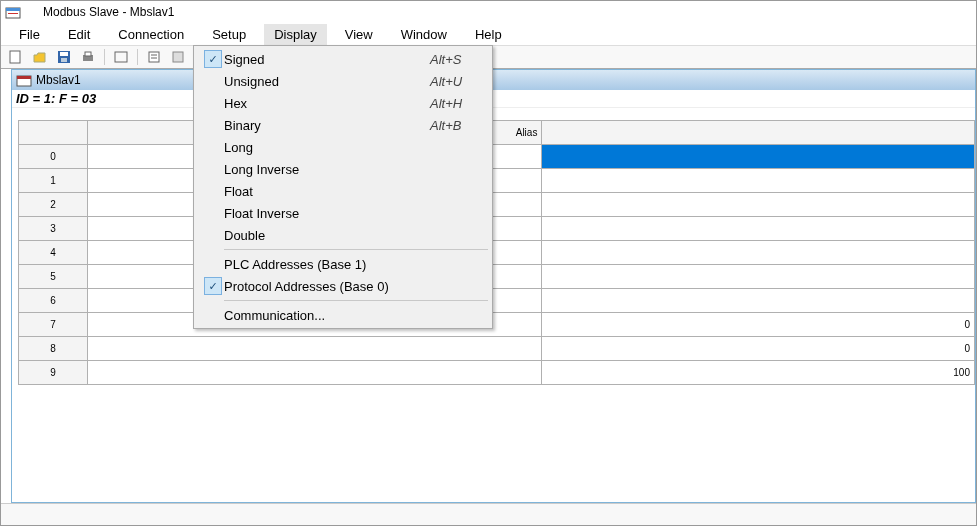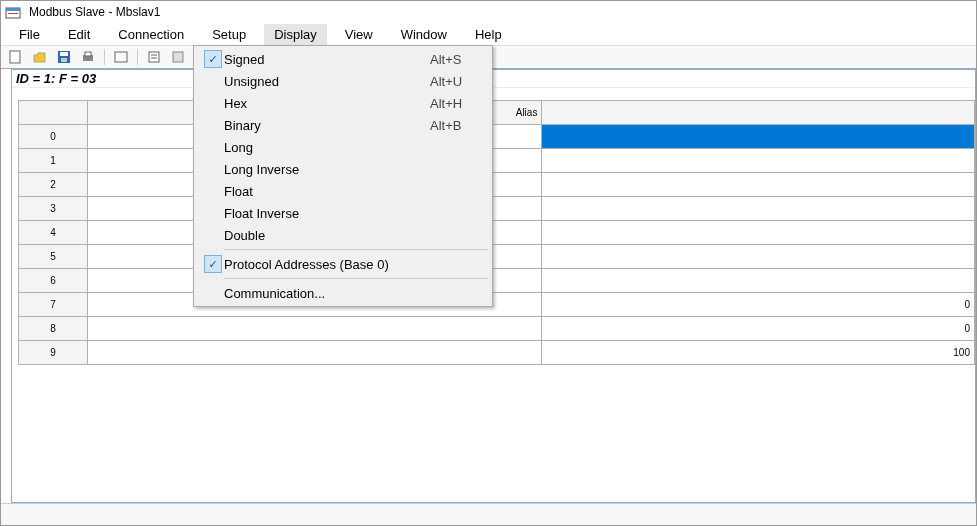--- a/index.html
+++ b/index.html
@@ -1,19 +1,19 @@
 <!DOCTYPE html>
 <html><head>
   <meta charset="utf-8">
   <style>
     * { margin: 0; padding: 0; box-sizing: border-box; font-family: "Segoe UI", Tahoma, sans-serif; }
     body { width: 977px; height: 526px; overflow: hidden; background: #fff; border: 1px solid #999; display: flex; flex-direction: column; }
 
     
-    .title-bar { height: 22px; background: #fff; display: flex; align-items: center; padding-left: 4px; font-size: 12px; gap: 8px; }
+    .title-bar { height: 22px; background: #fff; display: flex; align-items: center; padding-left: 4px; font-size: 12px; gap: 22px; }
     .app-icon { width: 16px; height: 14px; display: inline-block; }
 
     
     .menu-bar { height: 22px; display: flex; align-items: center; padding-left: 8px; font-size: 13px; gap: 8px; }
     .menu-item { padding: 3px 10px; cursor: default; }
     .menu-item.open { background: #e5e5e5; }
 
     
     .toolbar { height: 24px; background: #f8f8f8; border-top: 1px solid #ddd; border-bottom: 1px solid #aaa; display: flex; align-items: center; padding-left: 4px; gap: 2px; }
     .tb-btn { width: 22px; height: 20px; display: flex; align-items: center; justify-content: center; }
@@ -38,21 +38,21 @@
     .td-idx { width: 16px; text-align: center; background: #f4f4f4; }
     .td-alias { width: 105px; }
     .td-val { width: 100px; text-align: right; padding-right: 4px; }
     .td-val.selected { background: #0078d7; color: #fff; }
 
     
     .dropdown { position: absolute; top: 45px; left: 193px; width: 300px; background: #f0f0f0; border: 1px solid #aaa; box-shadow: 2px 2px 3px rgba(0,0,0,.25); font-size: 13px; padding: 2px; }
     .dd-item { height: 22px; display: flex; align-items: center; padding-left: 6px; }
     .dd-check { width: 22px; display: flex; align-items: center; justify-content: center; }
     .dd-label { flex: 1; }
-    .dd-shortcut { width: 60px; text-align: left; color: #444; }
+    .dd-shortcut { width: 60px; text-align: left; color: #444; font-style: italic; }
     .dd-sep { height: 1px; background: #c8c8c8; margin: 3px 2px 3px 28px; }
     .check-box { width: 18px; height: 18px; background: #cde6f7; border: 1px solid #7bb1e0; display: flex; align-items: center; justify-content: center; color: #1e4e79; font-size: 11px; }
 
     
     .status-bar { height: 22px; border-top: 1px solid #ccc; background: #f8f8f8; }
   </style>
 </head>
 <body>
 
 <div class="title-bar">
@@ -118,20 +118,29 @@
   <div class="tb-btn">
     <svg width="14" height="14">
         <rect x="2" y="2" width="10" height="10" fill="#ddd" stroke="#888"></rect>
       </svg>
   </div>
   <div class="tb-sep"></div>
 </div>
 
 <div class="main-area">
   <div class="subwin">
+    <div class="subwin-title">
+      <span class="sub-icon">
+        <svg viewBox="0 0 16 14">
+            <rect x="1" y="3" width="14" height="10" fill="#fff" stroke="#555"></rect>
+            <rect x="1" y="3" width="14" height="3" fill="#b03030"></rect>
+          </svg>
+      </span>
+      <span>Mbslav1</span>
+    </div>
     <div class="status-line">ID = 1: F = 03</div>
 
     <table class="tbl">
       <thead>
         <tr>
           <th class="th-idx"></th>
           <th class="th-alias">Alias</th>
           <th class="th-val"></th>
         </tr>
       </thead>
@@ -236,20 +245,25 @@
     <span class="dd-label">Float Inverse</span>
     <span class="dd-shortcut"></span>
   </div>
   <div class="dd-item">
     <span class="dd-check"></span>
     <span class="dd-label">Double</span>
     <span class="dd-shortcut"></span>
   </div>
   <div class="dd-sep"></div>
   <div class="dd-item">
+    <span class="dd-check"></span>
+    <span class="dd-label">PLC Addresses (Base 1)</span>
+    <span class="dd-shortcut"></span>
+  </div>
+  <div class="dd-item">
     <span class="dd-check">
         <span class="check-box">✓</span>
       </span>
     <span class="dd-label">Protocol Addresses (Base 0)</span>
     <span class="dd-shortcut"></span>
   </div>
   <div class="dd-sep"></div>
   <div class="dd-item">
     <span class="dd-check"></span>
     <span class="dd-label">Communication...</span>

